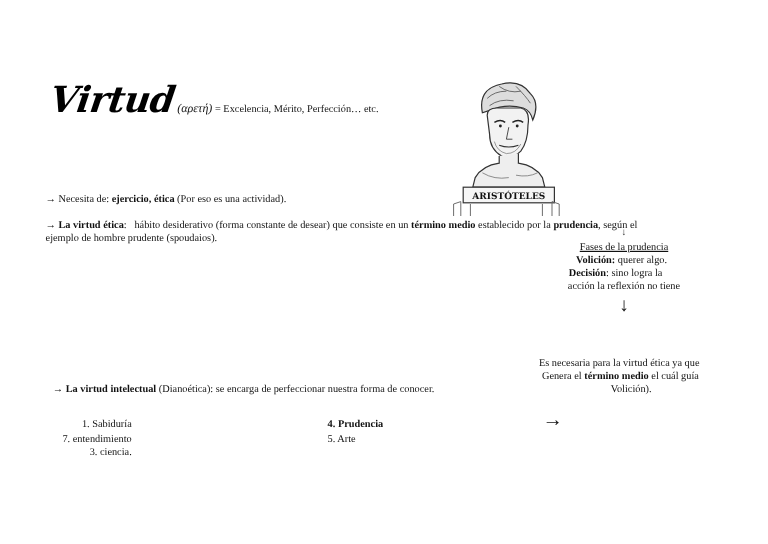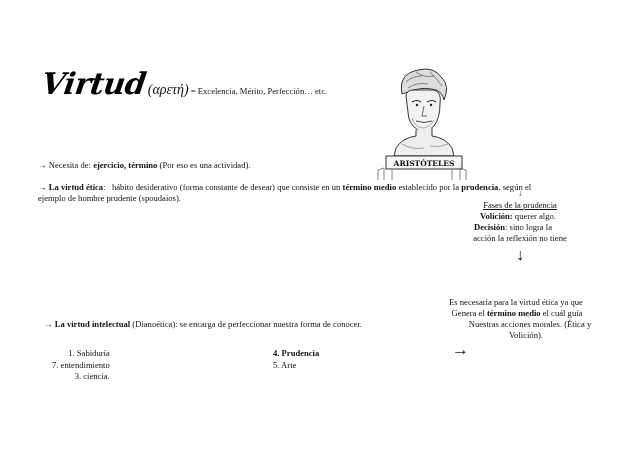--- a/index.html
+++ b/index.html
@@ -6,21 +6,21 @@
     body {
       width: 640px; height: 453px; background: #ffffff; position: relative; overflow: hidden;
       font-family: "Liberation Serif", serif; color: #111; font-size: 8.6px;
     }
     .abs { position: absolute; white-space: nowrap; }
     .title-word {
       font-family: "DejaVu Serif", serif; font-style: italic; font-weight: bold;
       font-size: 30px; letter-spacing: -0.5px; color: #000;
       transform: skewX(-8deg);
     }
-    .greek { font-style: italic; font-size: 14px; }
+    .greek { font-style: italic; font-size: 10px; }
     .bold { font-weight: bold; }
     .u { text-decoration: underline; }
     .center { text-align: center; }
     .bust svg { display: block; }
   </style>
 </head>
 <body>
 
 <div class="abs" style="left:42px; top:66px;">
   <span class="title-word" style="display:inline-block;">Virtud</span>
@@ -46,41 +46,40 @@
     <path d="M30 80 Q40 86 52 84 M58 82 Q68 84 76 80" fill="none" stroke="#666" stroke-width="0.6"></path>
 
     <rect x="14" y="92" width="76" height="13" fill="#f6f6f6" stroke="#333" stroke-width="1"></rect>
     <text x="52" y="102" font-family="DejaVu Serif, serif" font-size="7.5" font-weight="bold" text-anchor="middle" fill="#111">ARISTÓTELES</text>
 
     <path d="M6 116 L6 106 L12 104 L12 116 M88 116 L88 104 L94 106 L94 116 M20 116 L20 106 M80 116 L80 106" fill="none" stroke="#666" stroke-width="0.8"></path>
   </svg>
 </div>
 
 <div class="abs" style="left:38px; top:160px;">
-  <span>→</span><span> Necesita de: </span><span class="bold">ejercicio, término</span><span> (Por eso es una actividad).</span>
+  <span>→</span><span> Necesita de: </span><span class="bold">ejercicio, ética</span><span> (Por eso es una actividad).</span>
 </div>
 
 <div class="abs" style="left:38px; top:182px;">
   <span class="bold">→</span><span class="bold"> La virtud ética</span><span>:</span><span style="white-space:pre;">   hábito desiderativo (forma constante de desear) que consiste en un </span><span class="bold">término medio</span><span> establecido por la </span><span class="bold">prudencia</span><span>, según el</span>
 </div>
 <div class="abs" style="left:38px; top:193px;">ejemplo de hombre prudente (spoudaios).</div>
 
 <div class="abs center" style="left:440px; top:190px; width:160px; line-height:11px;">
   <div style="font-size:8px; line-height:8px;">↓</div>
   <div class="u" style="margin-top:2px;">Fases de la prudencia</div>
   <div style="margin-left:-4px;"><span class="bold">Volición:</span><span> querer algo.</span></div>
   <div style="margin-left:-14px;"><span class="bold">Decisión</span><span>: sino logra la</span></div>
   <div>acción la reflexión no tiene</div>
   <div style="font-size:16px; line-height:18px; margin-top:2px;">↓</div>
 </div>
 
 <div class="abs center" style="left:430px; top:297px; width:180px; line-height:11px;">
   <div style="margin-left:-8px;">Es necesaria para la virtud ética ya que</div>
   <div style="margin-left:-6px;"><span>Genera el </span><span class="bold">término medio</span><span> el cuál guía</span></div>
-  <div style="margin-left:20px;">Nuestras acciones morales. (Ética y</div>
   <div style="margin-left:12px;">Volición).</div>
 </div>
 
 <div class="abs" style="left:44px; top:319px;">
   <span class="bold">→</span><span class="bold"> La virtud intelectual</span><span> (Dianoética): se encarga de perfeccionar nuestra forma de conocer.</span>
 </div>
 
 <div class="abs" style="left:52px; top:348px; line-height:11.5px;text-align:right;">
   <div>1. Sabiduría</div>
   <div>7. entendimiento</div>

